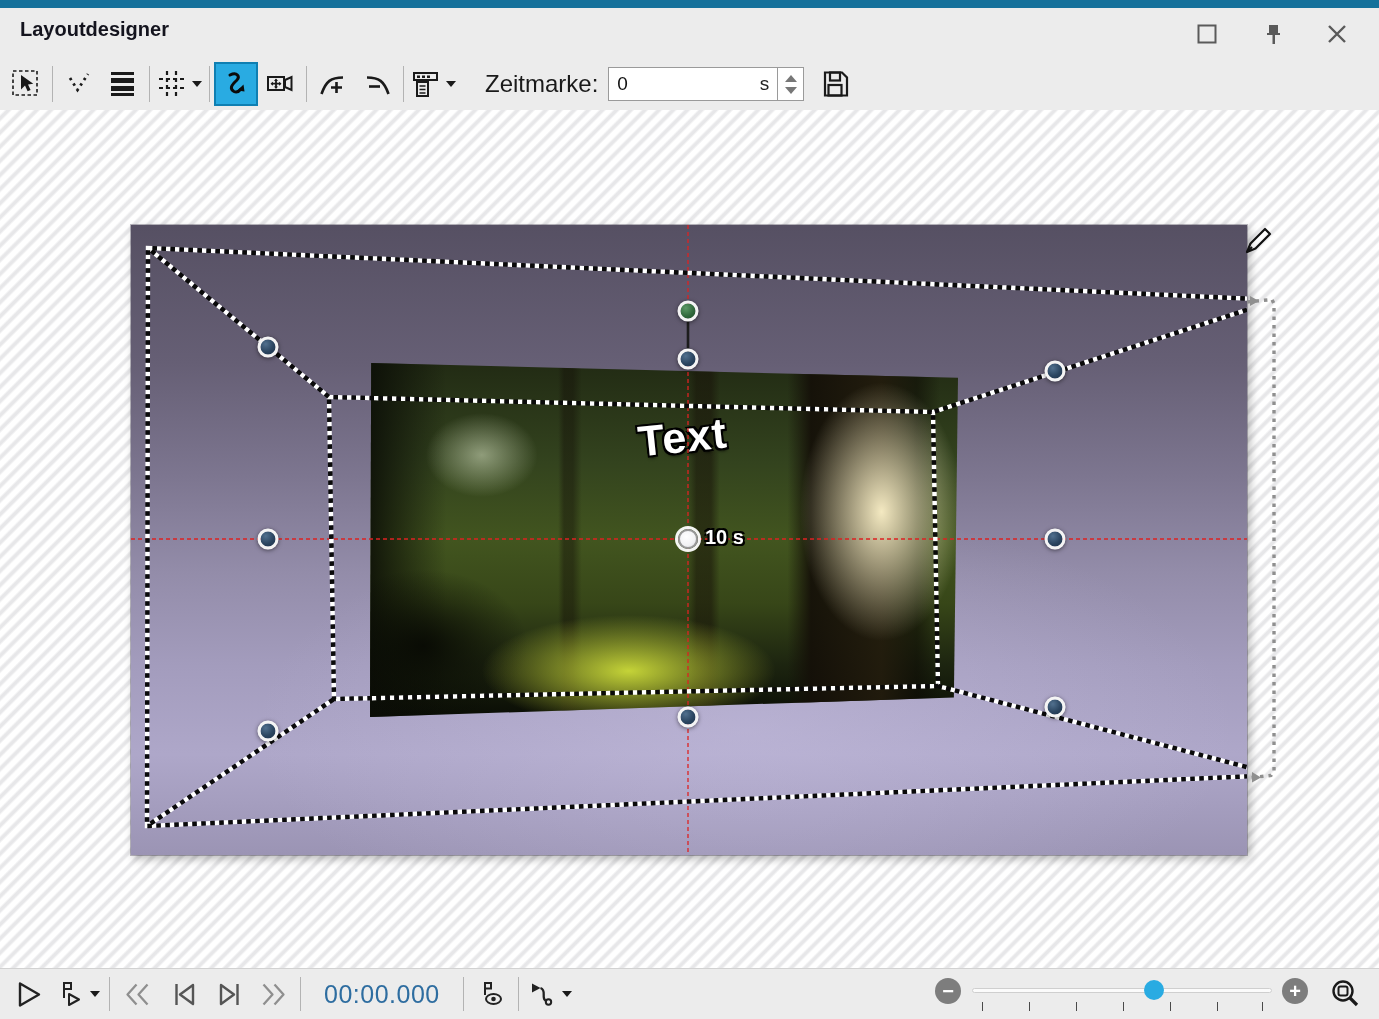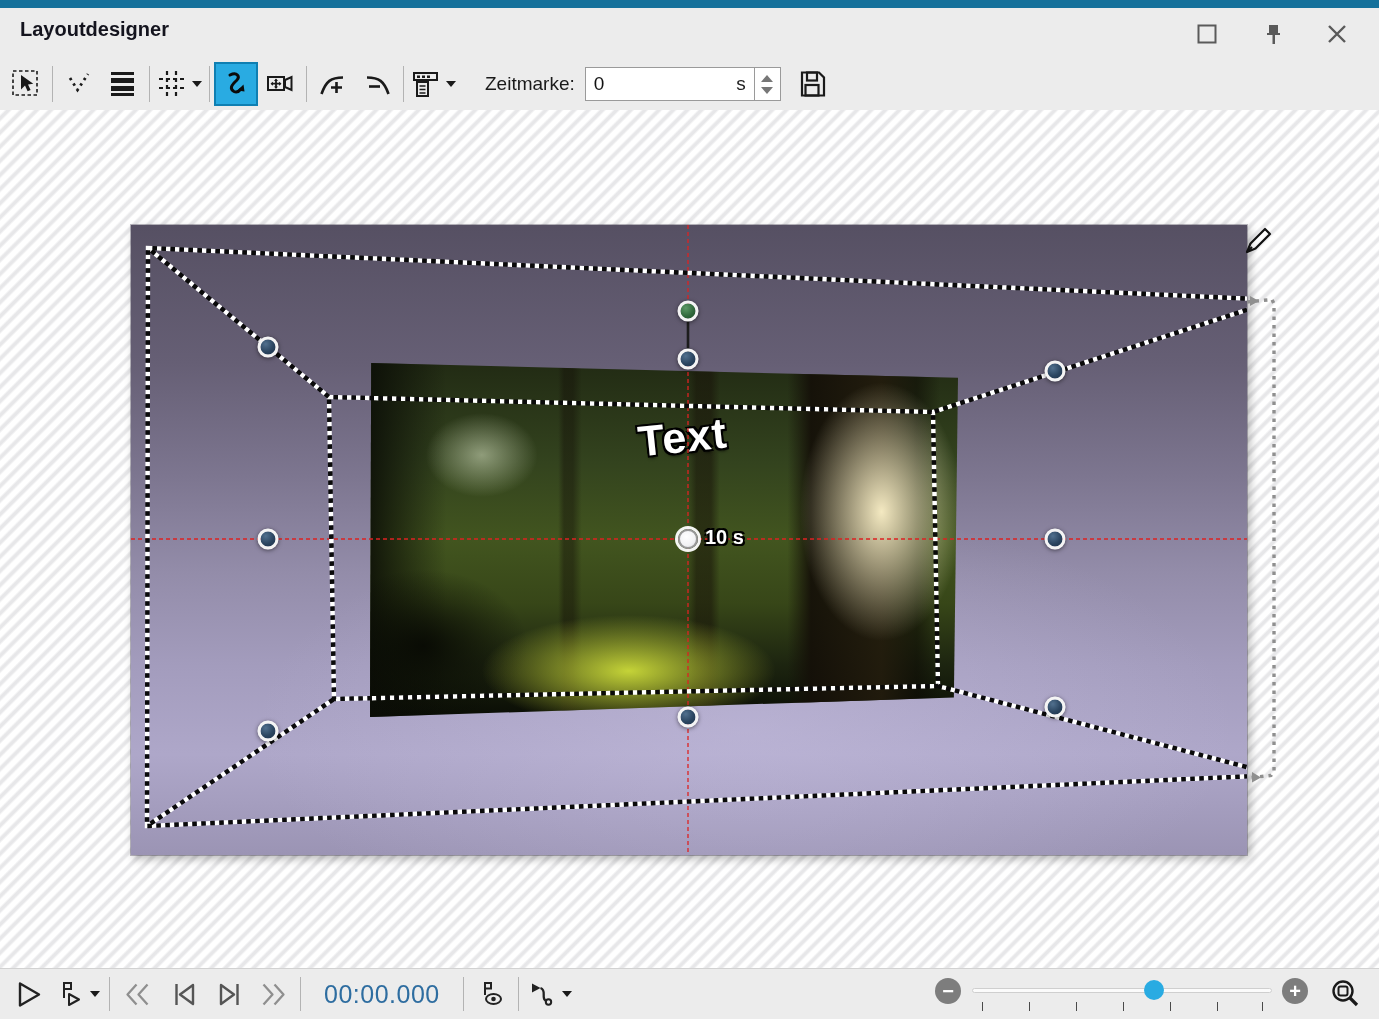--- a/index.html
+++ b/index.html
@@ -12,21 +12,21 @@
   .title { position:absolute; left:20px; top:10px; font-size:20px; font-weight:bold; color:#14141e; }
   .winbtn { position:absolute; top:9px; width:34px; height:34px; display:flex; align-items:center; justify-content:center; cursor:pointer; }
 
   
   .toolbar { position:absolute; left:0; top:58px; width:1379px; height:52px; background:#ececec;
     display:flex; align-items:center; padding-left:4px; }
   .tbtn { height:44px; min-width:44px; display:flex; align-items:center; justify-content:center; gap:5px; padding:0 3px; }
   .tbtn.active { background:#29abe2; border:2px solid #0f7fb2; }
   .tsep { width:1px; height:36px; background:#b3b3b3; margin:0 4px; }
   .caret { width:0; height:0; border-left:5px solid transparent; border-right:5px solid transparent; border-top:6px solid #1a1a1a; }
-  .zm-label { font-size:19px; color:#1a1a1a; margin:0 10px 0 26px; }
+  .zm-label { font-size:24px; color:#1a1a1a; margin:0 10px 0 26px; }
   .zm-field { display:flex; align-items:center; width:170px; height:34px; background:#fff; border:1px solid #9a9a9a; }
   .zm-field input { flex:1; min-width:0; border:none; outline:none; font-size:19px; padding-left:8px; font-family:"Liberation Sans",sans-serif; color:#111; background:transparent; }
   .zm-unit { font-size:19px; color:#222; padding-right:8px; }
   .spinner { width:26px; height:34px; background:#fff; border:1px solid #9a9a9a; border-left:none; display:flex; flex-direction:column; align-items:center; justify-content:center; gap:5px; }
   .sp-up { width:0;height:0;border-left:6px solid transparent;border-right:6px solid transparent;border-bottom:7px solid #777; }
   .sp-dn { width:0;height:0;border-left:6px solid transparent;border-right:6px solid transparent;border-top:7px solid #777; }
   .save-btn { margin-left:10px; }
 
   
   .stage { position:absolute; left:0; top:110px; width:1379px; height:858px;

